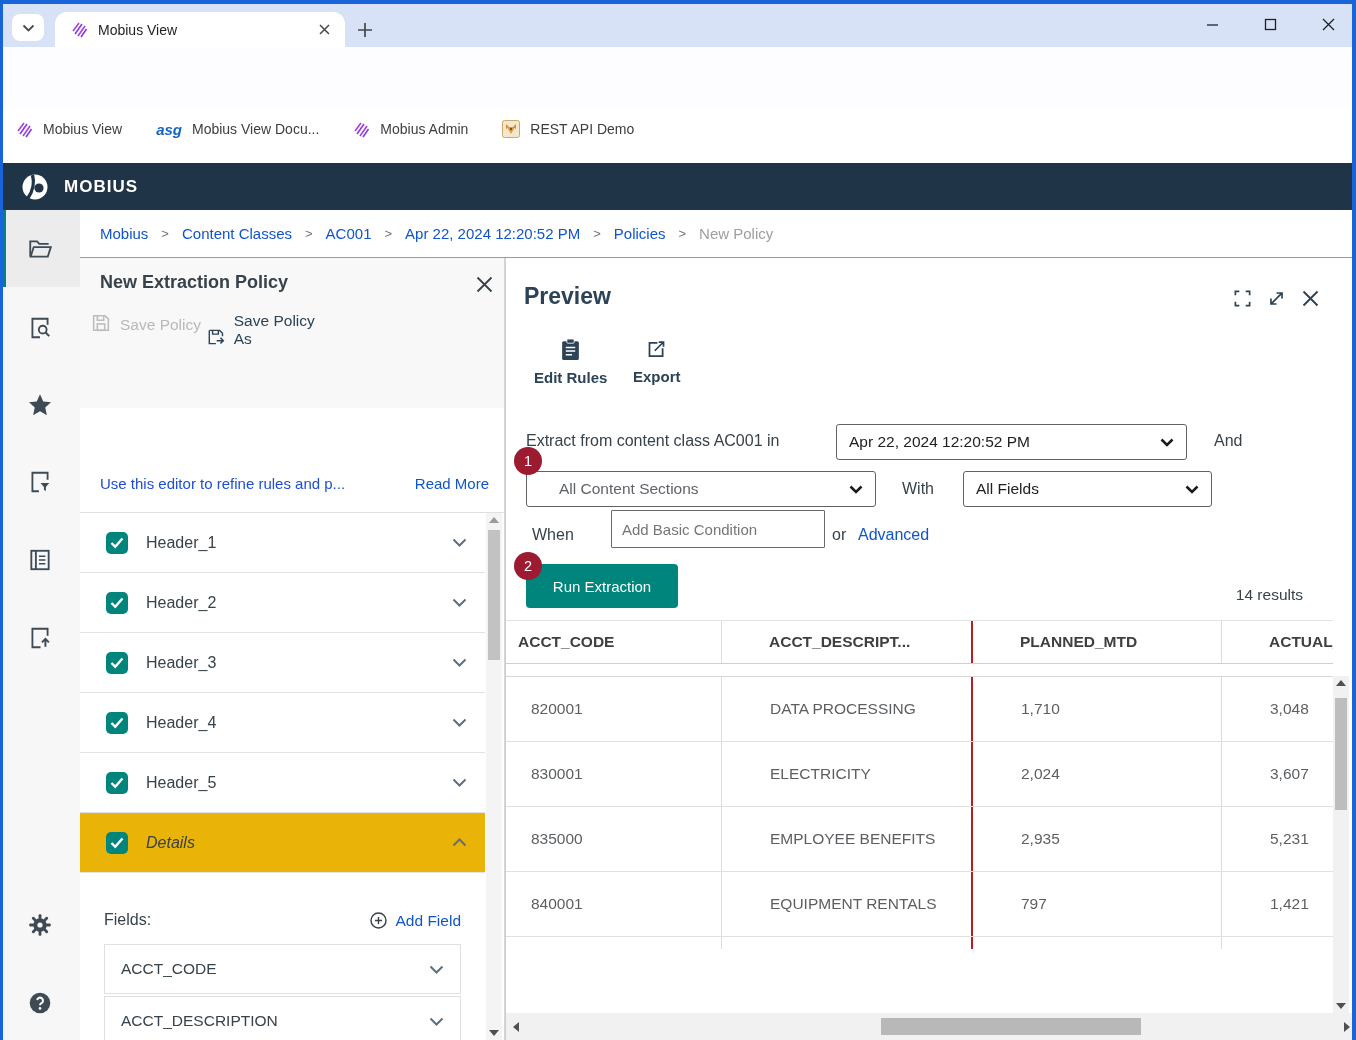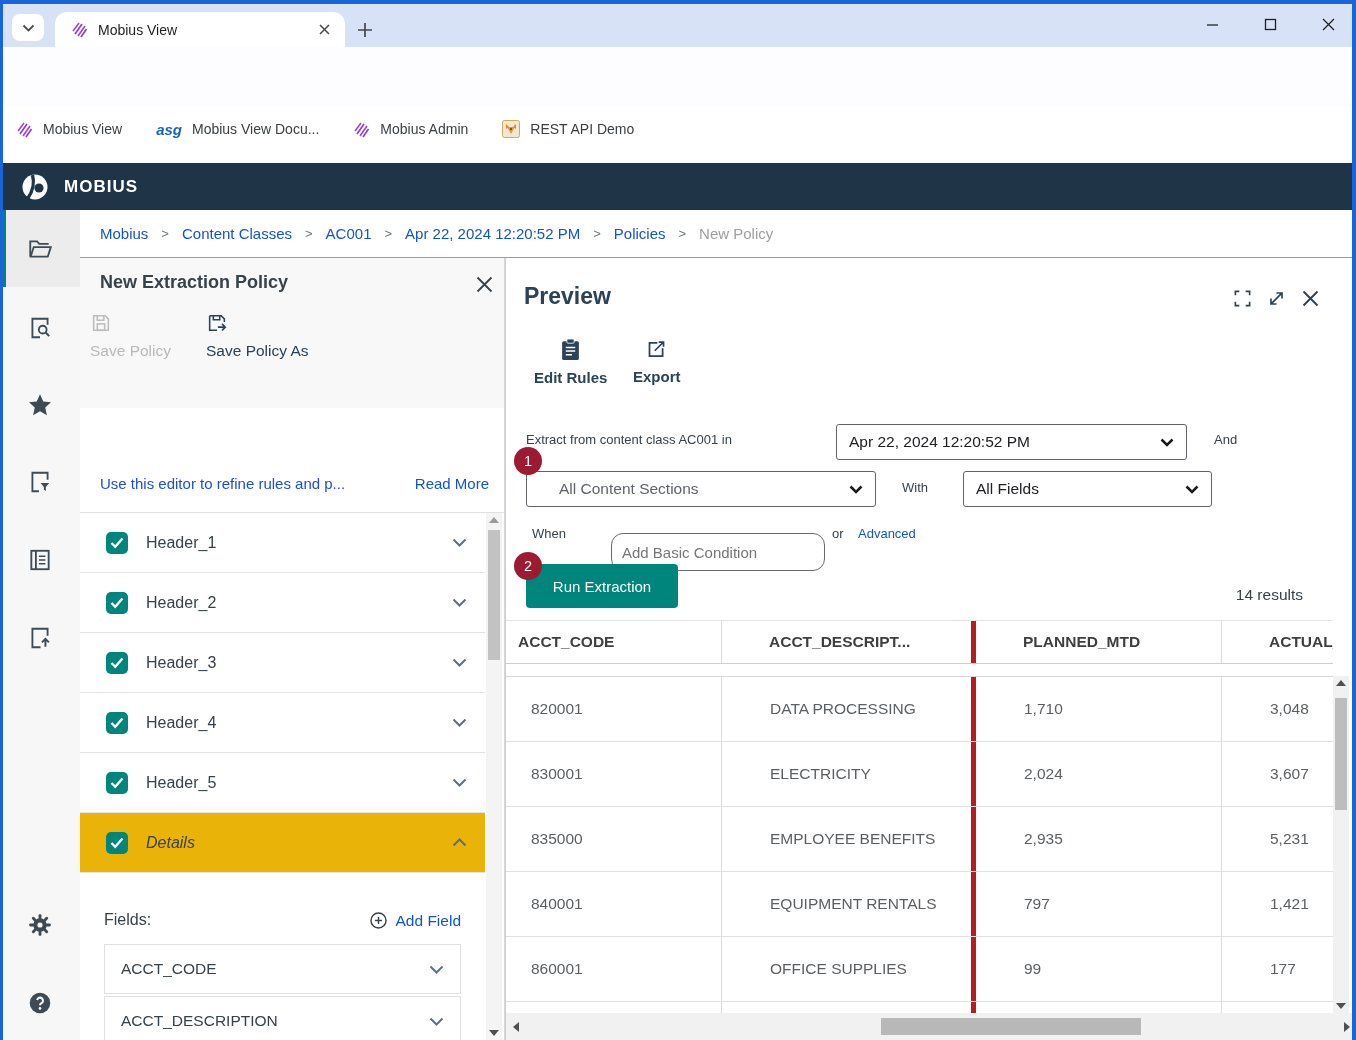--- a/index.html
+++ b/index.html
@@ -53,21 +53,21 @@
   .rail { left:0; top:210px; width:80px; height:830px; background:#f7f7f7; }
   .rail-item { position:absolute; left:0; width:80px; height:60px; display:flex; align-items:center; justify-content:center; }
   .rail-item.active { top:0; height:77px; background:#ececec; }
   .rail-item.active::before { content:""; position:absolute; left:0; top:0; width:6px; height:100%; background:#00857c; }
 
   
   .left-panel { left:80px; top:258px; width:425px; height:782px; background:#fff; border-right:1px solid #d6d6d6; overflow:hidden; }
   .lp-header { position:absolute; left:0; top:0; width:100%; height:150px; background:#f8f8f8; }
   .lp-title { position:absolute; left:20px; top:14px; font-size:18px; font-weight:700; color:#37424a; }
   .lp-close { position:absolute; left:392px; top:14px; width:24px; height:24px; display:flex; align-items:center; justify-content:center; }
-  .save-btn { position:absolute; top:54px; width:120px; display:flex; flex-direction:column; align-items:flex-start; gap:8px; font-size:15.5px; }
+  .save-btn { position:absolute; top:54px; width:120px; display:flex; align-items:flex-end; gap:8px; font-size:15.5px; }
   .save-btn.disabled { color:#b9b9b9; }
   .save-btn.enabled { color:#2b4257; }
   .lp-tabs { position:absolute; left:0; top:150px; width:100%; height:47px; border-bottom:1px solid #e0e0e0; display:flex; align-items:center; }
   .lp-tab-rules { margin-left:25px; color:#0d6e5f; font-weight:bold; font-size:15.5px; position:relative; }
   .lp-tab-underline { position:absolute; left:25px; top:41px; width:20px; height:3px; background:#0d6e5f; }
   .lp-tab-groups { margin-left:76px; color:#9e9e9e; font-size:15.5px; }
   .lp-info { position:absolute; left:0; top:197px; width:100%; height:58px; border-bottom:1px solid #e0e0e0; display:flex; align-items:center; padding:0 15px 0 20px; }
   .lp-hint { color:#1d4ed8; flex:1; }
   .read-more { color:#1155cc; }
   .lp-list { position:absolute; left:0; top:255px; width:405px; height:527px; }
@@ -90,40 +90,40 @@
   .tri-down  { width:0; height:0; border-left:5px solid transparent; border-right:5px solid transparent; border-top:6px solid #505050; }
   .tri-left  { width:0; height:0; border-top:5px solid transparent; border-bottom:5px solid transparent; border-right:6px solid #505050; }
   .tri-right { width:0; height:0; border-top:5px solid transparent; border-bottom:5px solid transparent; border-left:6px solid #505050; }
 
   
   .preview { left:505px; top:258px; width:851px; height:782px; background:#fff; border-left:1px solid #cfcfcf; }
   .pv-title { position:absolute; left:18px; top:25px; font-size:23px; font-weight:bold; color:#2b4257; }
   .pv-icons { position:absolute; right:34px; top:28px; display:flex; gap:10px; }
   .pv-icon { width:24px; height:24px; display:flex; align-items:center; justify-content:center; }
   .pv-action { position:absolute; top:80px; display:flex; flex-direction:column; align-items:center; gap:8px; font-size:15px; font-weight:bold; color:#2b4257; }
-  .pv-label { position:absolute; font-size:13px; color:#37424a; }
+  .pv-label { position:absolute; font-size:16px; color:#37424a; }
   .pv-select { position:absolute; height:36px; border:1px solid #5f6368; border-radius:3px; background:#fff; display:flex; align-items:center; padding:0 12px; font-size:15.5px; color:#202124; }
   .pv-select .sel-text { flex:1; }
   .pv-select.gray-text .sel-text { color:#5f6368;margin-left:20px; }
-  .pv-input { position:absolute; left:105px; top:275px; width:214px; height:34px; border:1px solid #6a6a6a; border-radius:12px; padding:18px 10px; font-size:15px; font-family:inherit; color:#202124; }
+  .pv-input { position:absolute; left:105px; top:252px; width:214px; height:34px; border:1px solid #6a6a6a; border-radius:1px; padding:18px 10px; font-size:15px; font-family:inherit; color:#202124; }
   .pv-input::placeholder { color:#767676; }
   .link-blue { color:#1155cc; }
   .badge { position:absolute; width:28px; height:28px; border-radius:50%; background:#9c1b30; color:#fff; font-size:14.5px; display:flex; align-items:center; justify-content:center; z-index:5; }
   .run-btn { position:absolute; left:20px; top:306px; width:152px; height:44px; background:#00857c; color:#fff; border:none; border-radius:4px; font-size:15px; font-family:inherit; }
   .results-count { position:absolute; right:53px; top:328px; font-size:15.5px; color:#37424a; }
 
   
   .tbl-header { position:absolute; left:0; top:362px; width:827px; height:44px; border-top:1px solid #e3e3e3; border-bottom:1px solid #cfcfcf; display:flex; }
   .th { font-weight:bold; font-size:15.5px; color:#3f3f3f; display:flex; align-items:center; overflow:hidden; white-space:nowrap; }
   .tbl-body { position:absolute; left:0; top:418px; width:827px; height:337px; border-top:1px solid #d7d7d7; overflow:hidden; }
   .tr { height:65px; border-bottom:1px solid #e0e0e0; display:flex; }
   .td { font-size:15.5px; color:#5c5f62; display:flex; align-items:center; overflow:hidden; white-space:nowrap; }
   .c1 { width:215px; padding-left:25px; }
   .c2 { width:250px; padding-left:48px; border-left:1px solid #dcdcdc; }
-  .c3 { width:250px; padding-left:48px; border-left:5px solid #b91c1c; }
+  .c3 { width:250px; padding-left:48px; border-left:2px solid #b91c1c; }
   .c4 { width:112px; padding-left:48px; border-left:1px solid #dcdcdc; }
   .tbl-header .c1 { padding-left:12px; }
   .tbl-header .c2, .tbl-header .c3, .tbl-header .c4 { padding-left:47px; }
 
   
   .pv-vscroll { position:absolute; left:827px; top:418px; width:16px; height:337px; background:#f1f1f1; }
   .pv-vthumb { position:absolute; left:2px; top:22px; width:12px; height:112px; background:#bdbdbd; }
   .pv-hscroll { position:absolute; left:0; top:755px; width:851px; height:27px; background:#f1f1f1; }
   .pv-hthumb { position:absolute; left:375px; top:5px; width:260px; height:17px; background:#b8b8b8; }
   .hsb-arrow { position:absolute; top:0; width:16px; height:27px; display:flex; align-items:center; justify-content:center; }
@@ -639,26 +639,20 @@
         <span class="td c4">5,231</span>
       </div>
 
       <div class="tr">
         <span class="td c1">840001</span>
         <span class="td c2">EQUIPMENT RENTALS</span>
         <span class="td c3">797</span>
         <span class="td c4">1,421</span>
       </div>
 
-      <div class="tr">
-        <span class="td c1">860001</span>
-        <span class="td c2">OFFICE SUPPLIES</span>
-        <span class="td c3">99</span>
-        <span class="td c4">177</span>
-      </div>
 
     <div class="tr" style="height:12px;border-bottom:none;">
       <span class="td c1"></span>
         <span class="td c2"></span>
         <span class="td c3"></span>
         <span class="td c4"></span>
     </div>
   </div>
 
   <div class="pv-vscroll">

